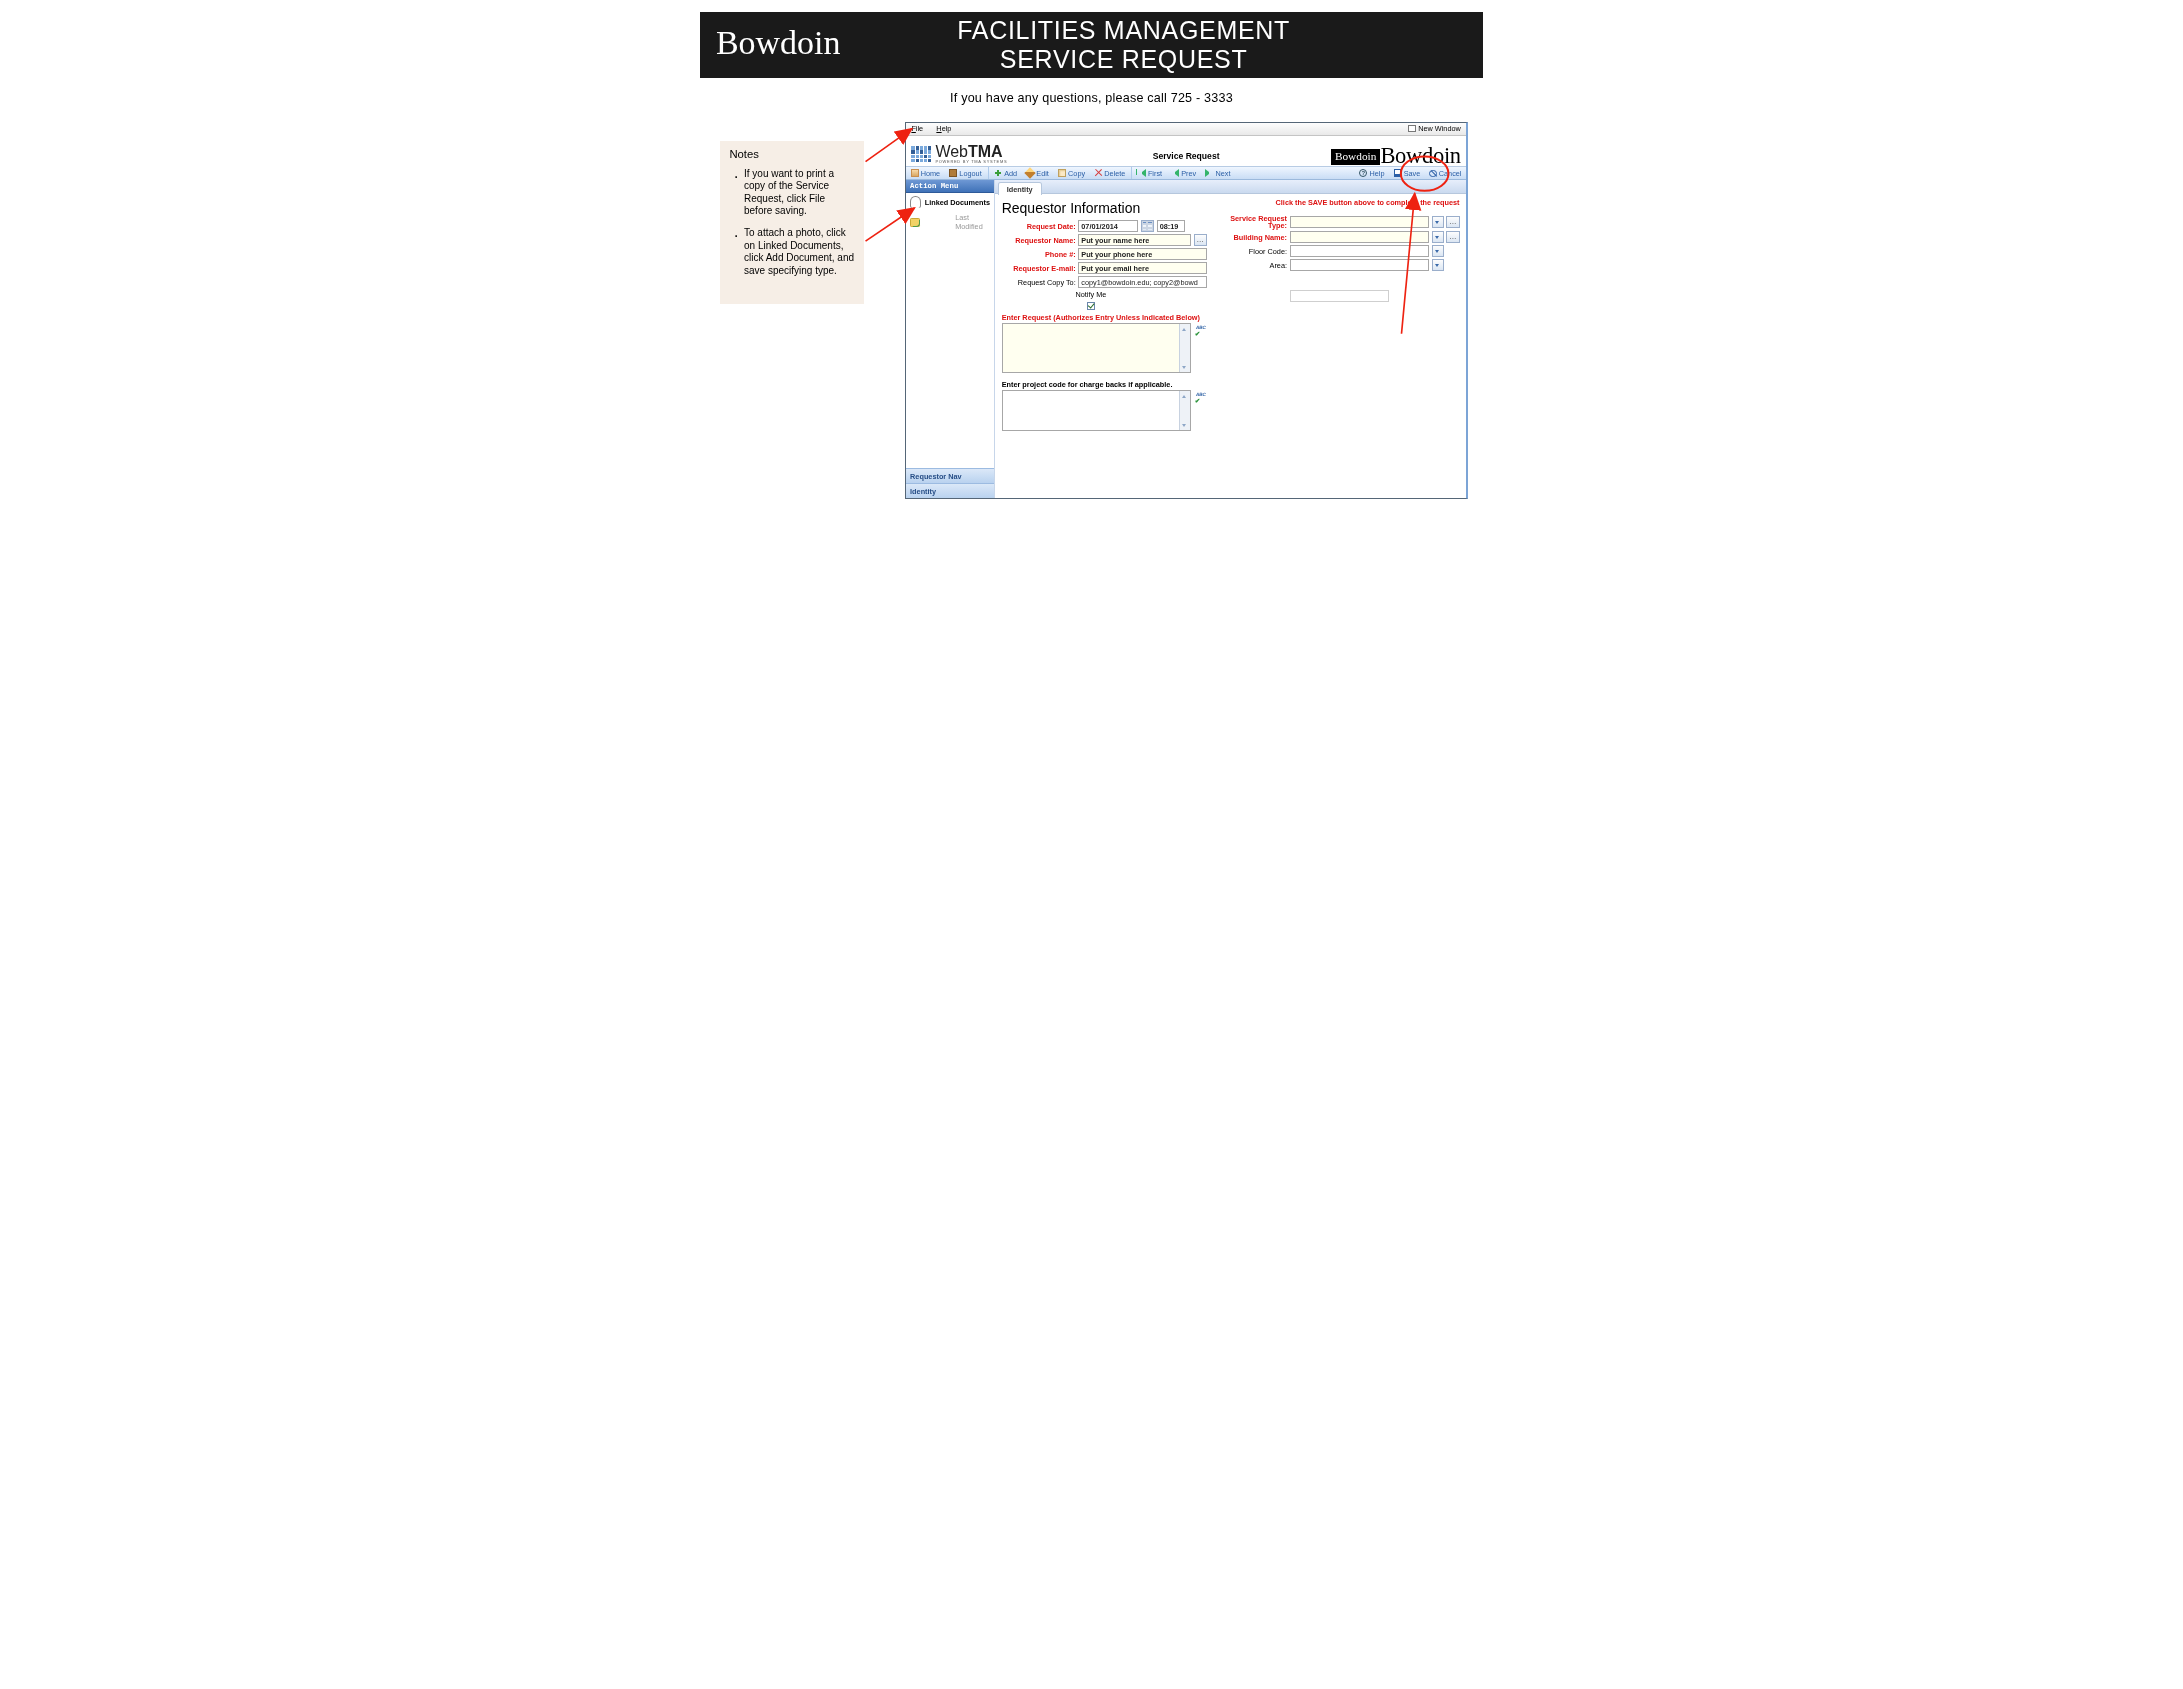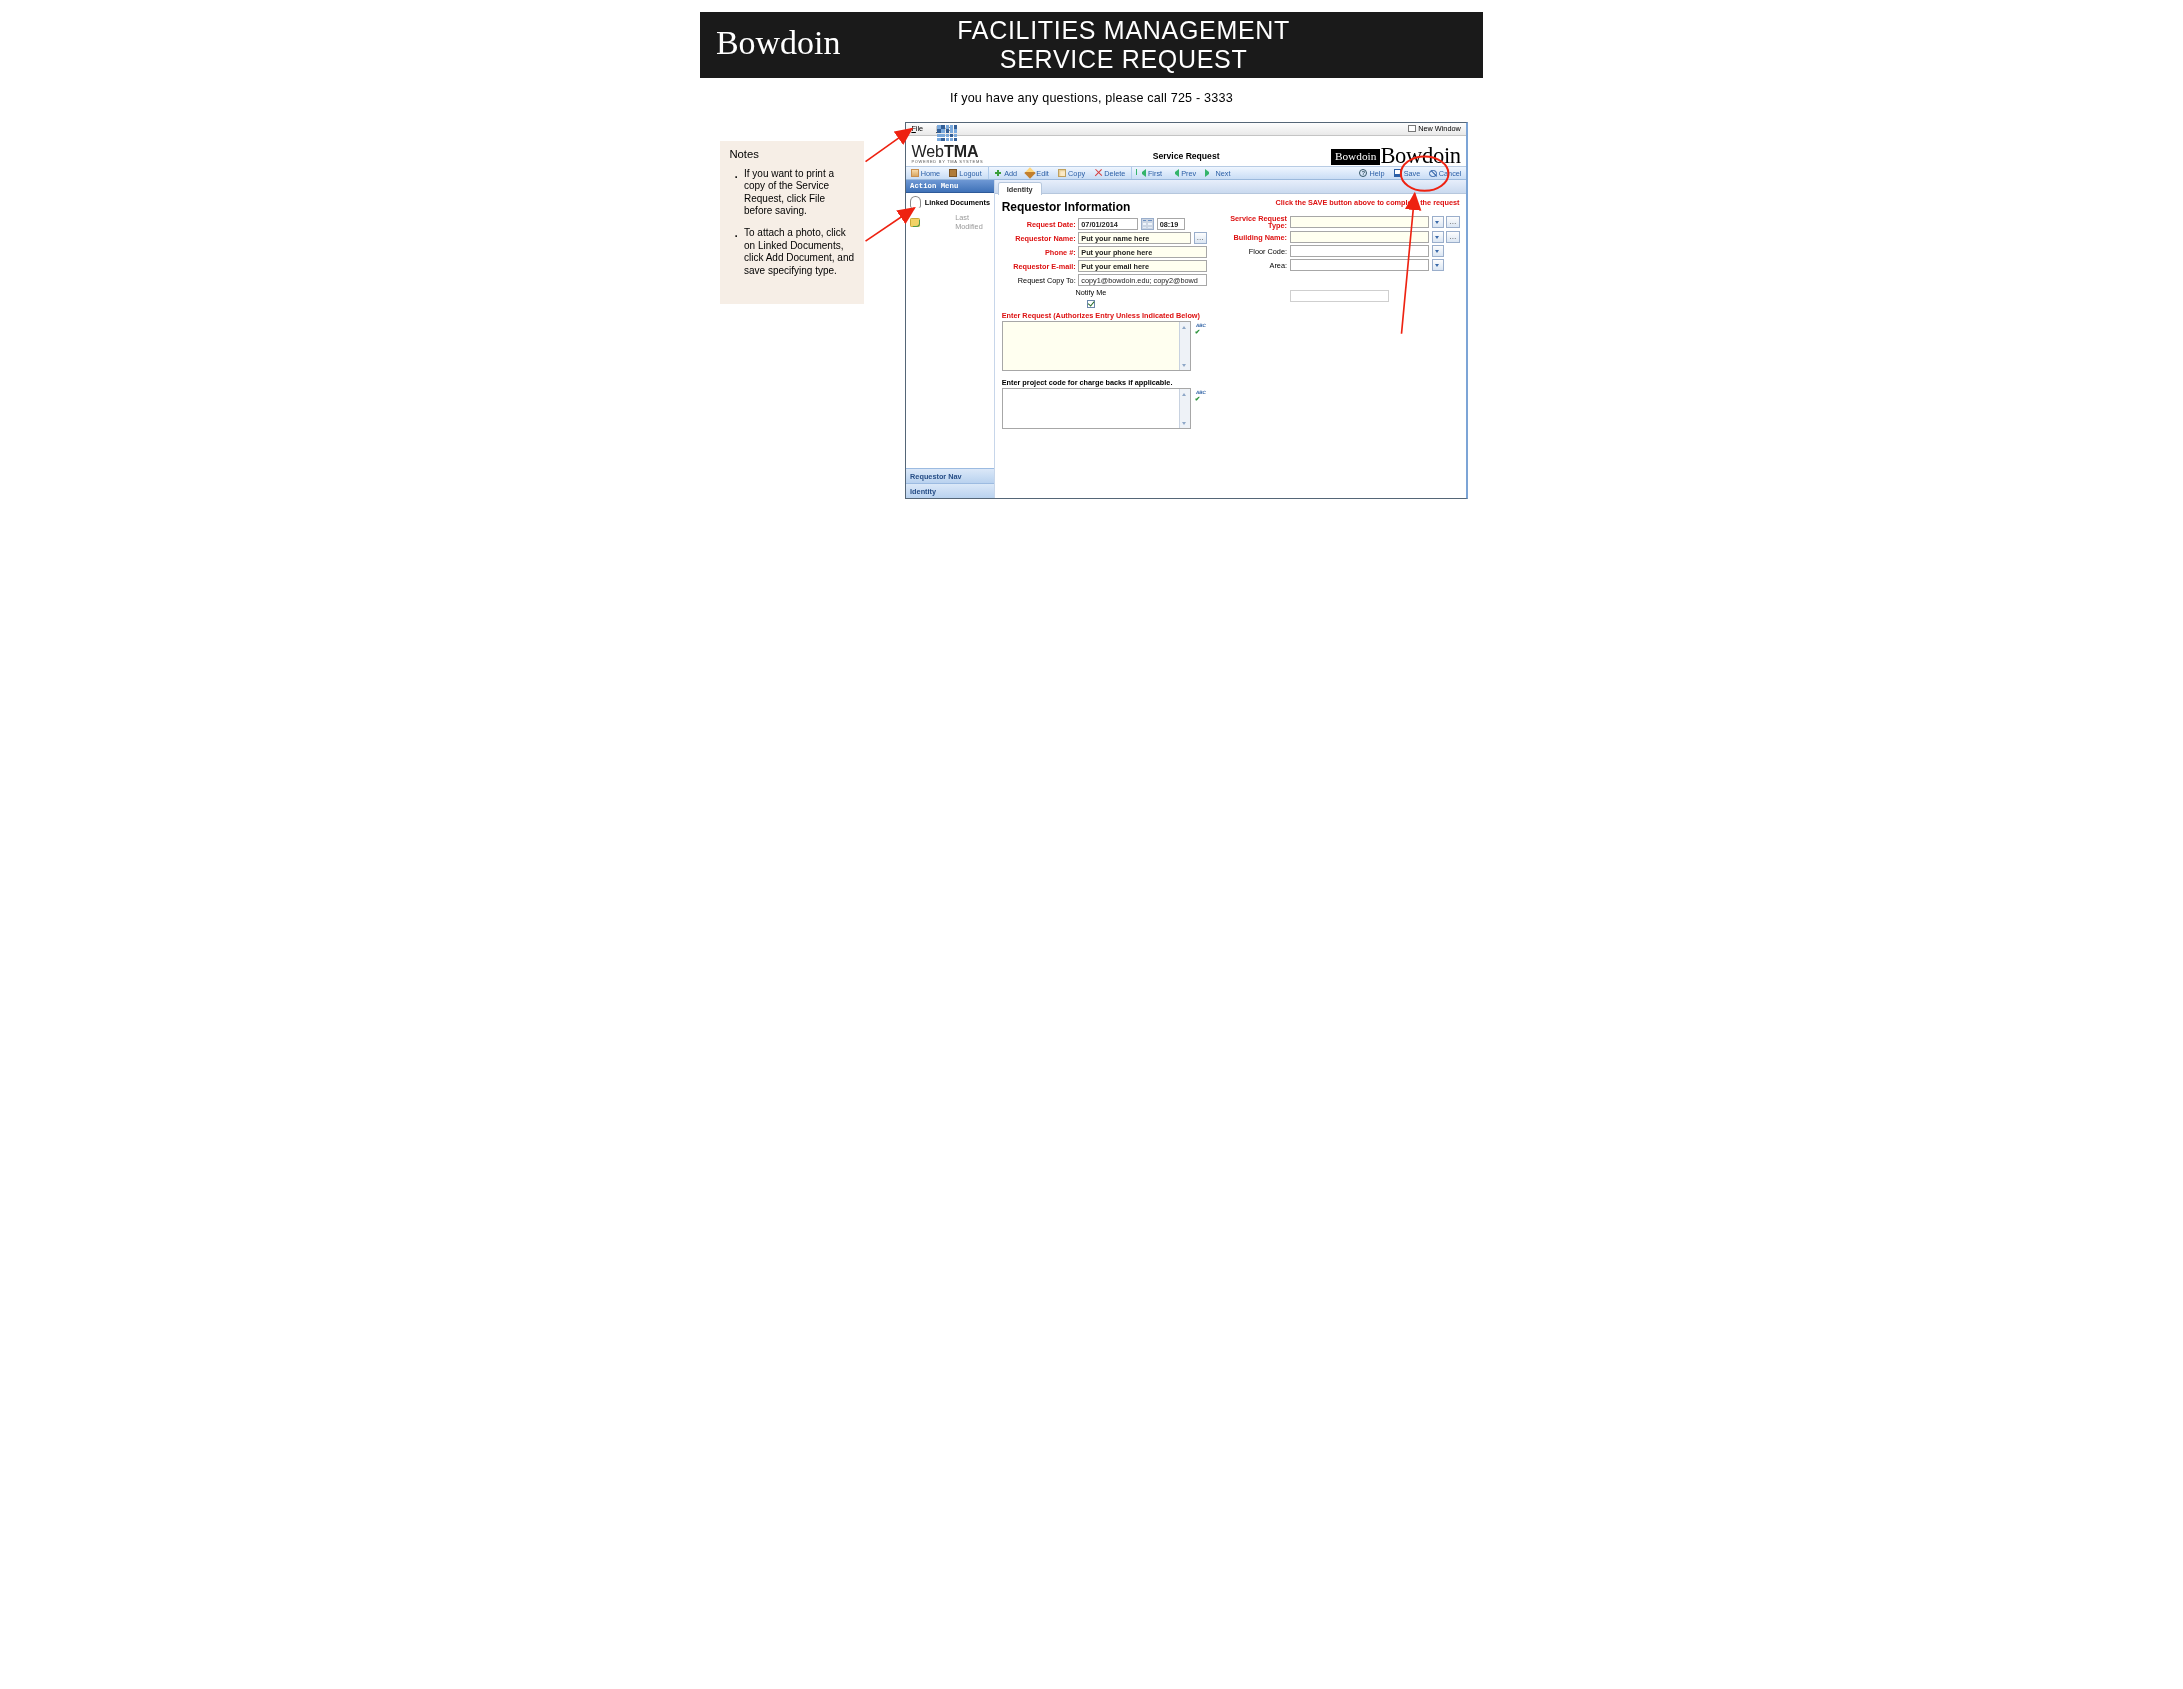--- a/index.html
+++ b/index.html
@@ -26,21 +26,21 @@
 
   
   .app { position:relative; margin-left:205px; width:563px; border:0.7px solid #567; border-right:2px solid #7ca4d6; background:#fff; font-size:7.3px; font-family: Tahoma, Arial, sans-serif; }
   .menubar { background:linear-gradient(#fdfdfd,#e9e9e9); border-bottom:0.7px solid #c4c4c4; padding:1.3px 5.3px; display:flex; align-items:center; gap:13.2px; height:13.2px; }
   .menubar .m { cursor:default; }
   .menubar .m u { text-decoration:underline; }
   .menubar .right { margin-left:auto; display:flex; align-items:center; gap:2.6px;padding-left:36px; }
   .chk { width:7.3px; height:7.3px; border:0.7px solid #777; background:#fff; display:inline-block; }
 
   .brandrow { display:flex; align-items:flex-end; padding:2.6px 4px 0 4px; height:30px; position:relative; }
-  .webtma { display:flex; align-items:center; gap:4px; padding-left:1.3px; padding-bottom:2.6px;flex-direction:column; }
+  .webtma { display:flex; align-items:center; gap:4px; padding-left:1.3px; padding-bottom:2.6px; }
   .webtma .sq { width:20px; height:16px; display:grid; grid-template-columns:repeat(5,1fr); grid-template-rows:repeat(4,1fr); gap:0.7px; }
   .webtma .sq span { background:#7aa9dc; }
   .webtma .sq span.b { background:#335f97; }
   .webtma .txt { line-height:.9; }
   .webtma .txt .big { font-family: Arial, sans-serif; font-size:16px; font-weight:400; color:#222; }
   .webtma .txt .big b { font-weight:700; }
   .webtma .txt .sm { font-size:4px; letter-spacing:0.7px; color:#555; }
   .pagetitle { position:absolute; left:50%; transform:translateX(-50%); bottom:5.3px; font-weight:700; font-size:8.6px; }
   .bowlogos { margin-left:auto; display:flex; align-items:flex-end; gap:1.3px; padding-right:1.3px; padding-bottom:1.3px;}
   .bowsmall { background:#000; color:#fff; font-family:"Times New Roman", serif; font-size:11.3px; padding:1.3px 4px 2.6px 4px; }
@@ -89,21 +89,21 @@
   .ic-folder:after{content:"";position:absolute;right:-1.3px;bottom:-1.3px;width:6px;height:6px;border:1.3px solid #4d9a4d;border-left:none;border-top:none;border-radius:0 0 4px 0;}
 
   
   .main { flex:1; background:#fff; }
   .tab { display:inline-block; background:#fff; border:0.7px solid #b6c7dd; border-bottom:none; border-radius:2.6px 2.6px 0 0; padding:1.3px 8px; font-weight:700; margin-left:2.6px; color:#333; position:relative; top:0.7px; font-size:7.3px;}
   .tabstrip { height:13.2px; background:linear-gradient(#e7eefb,#cadaef); border-bottom:0.7px solid #b6c7dd; padding-top:1.3px;}
   .formwrap { padding:4px 6.6px 6.6px 6.6px; display:flex; gap:9.3px; }
   .col { }
   .lcol { width:205px; }
   .rcol { flex:1; }
-  .sect { font-weight:700; margin:2.6px 0 4px 0; font-size:12px; }
+  .sect { font-weight:400; margin:2.6px 0 4px 0; font-size:14px; }
   .warn { color:#d11; font-weight:700; font-size:7.3px; text-align:right; margin-bottom:8px;}
   .row { display:flex; align-items:center; margin-bottom:2px; gap:2.6px;}
   .lbl { width:74px; text-align:right; font-size:7.3px; }
   .lbl.red { color:#d11; font-weight:700; }
   .inp { flex:1; height:12px; border:0.7px solid #a7a7a7; background:#fffff0; font-size:7.3px; padding:0.7px 2px; color:#222; font-weight:700;}
   .inp.plain { background:#fff; font-weight:400;}
   .smallinp { width:42px; }
   .btn-ellip { width:13.2px; height:12px; border:0.7px solid #9aaecb; background:linear-gradient(#fdfdfd,#dbe6f3); font-size:7.3px; line-height:9.3px; text-align:center; color:#333;}
   .btn-drop { width:12px; height:12px; border:0.7px solid #9aaecb; background:linear-gradient(#fdfdfd,#dbe6f3); position:relative;}
   .btn-drop:after{content:"";position:absolute;left:2.6px;top:4px;border:2.6px solid transparent;border-top:3.3px solid #3b6aa9;}

